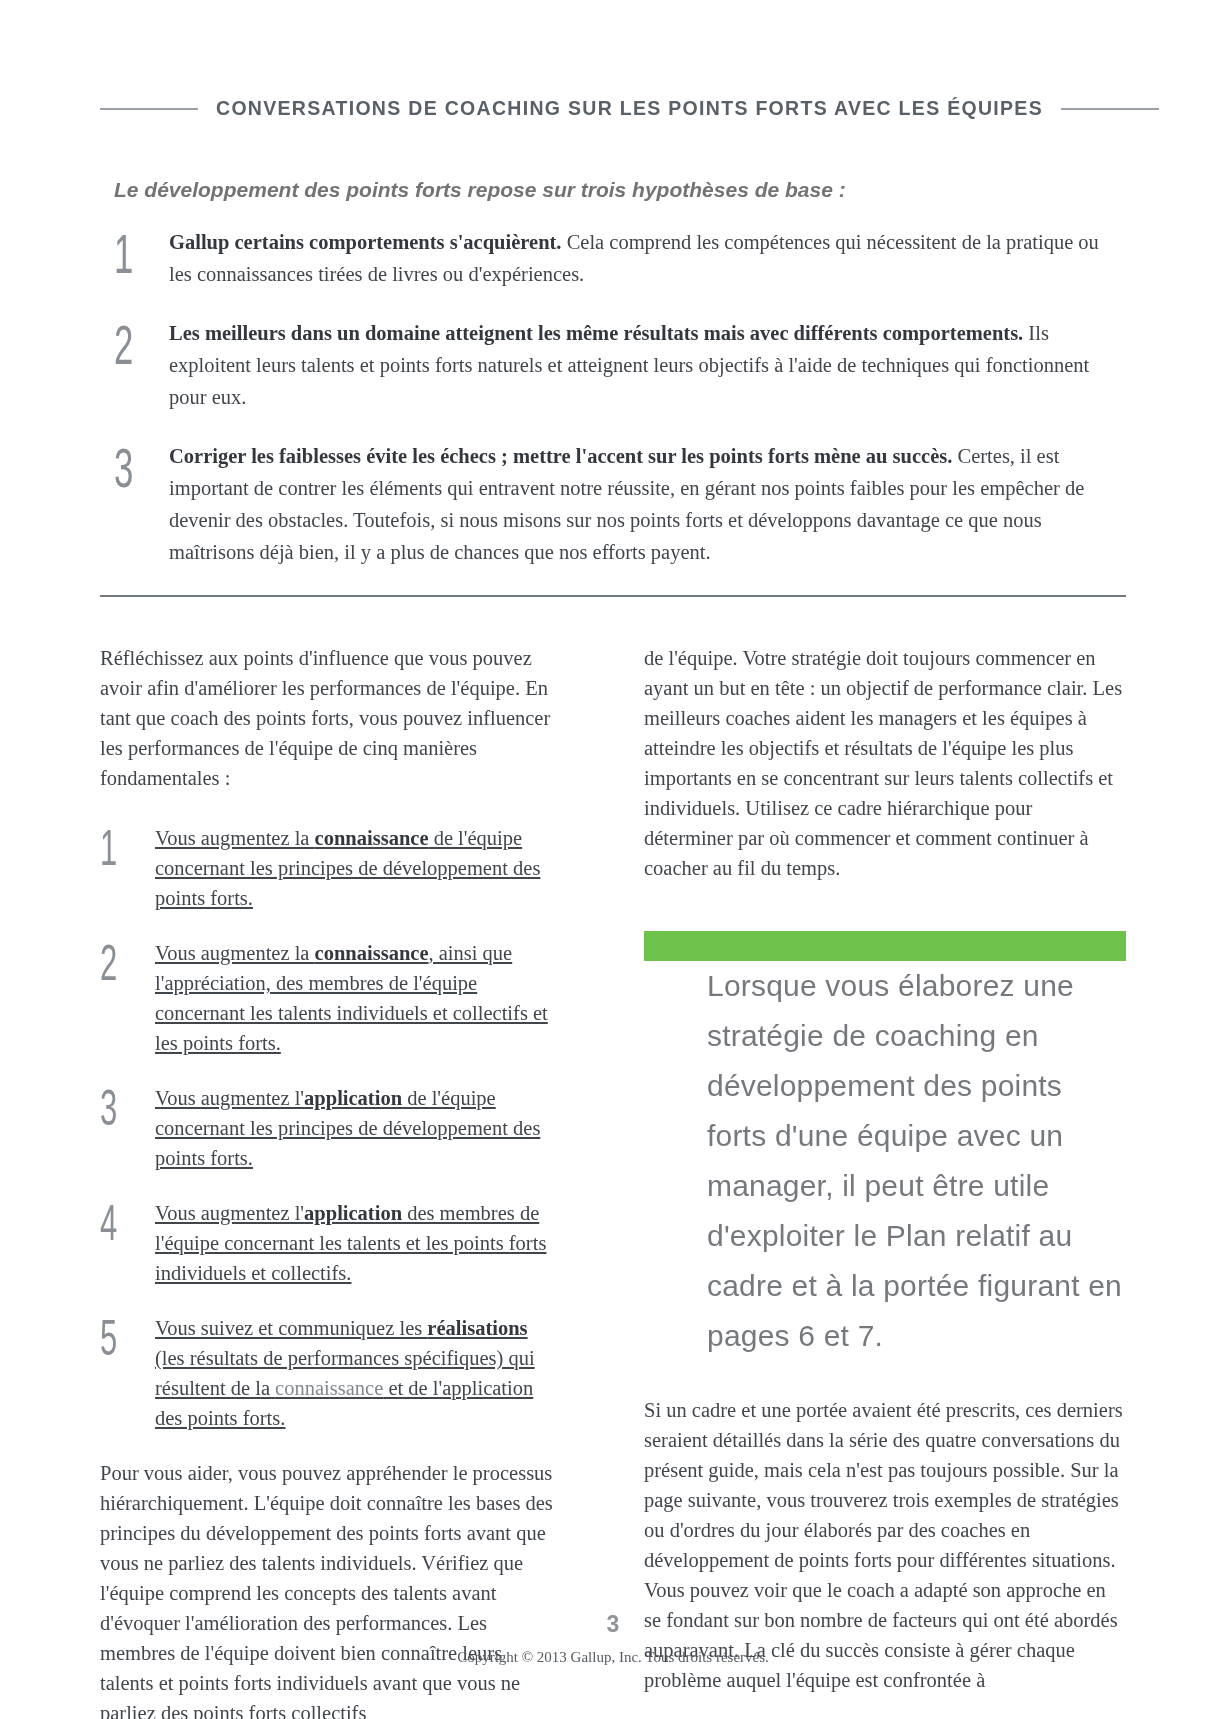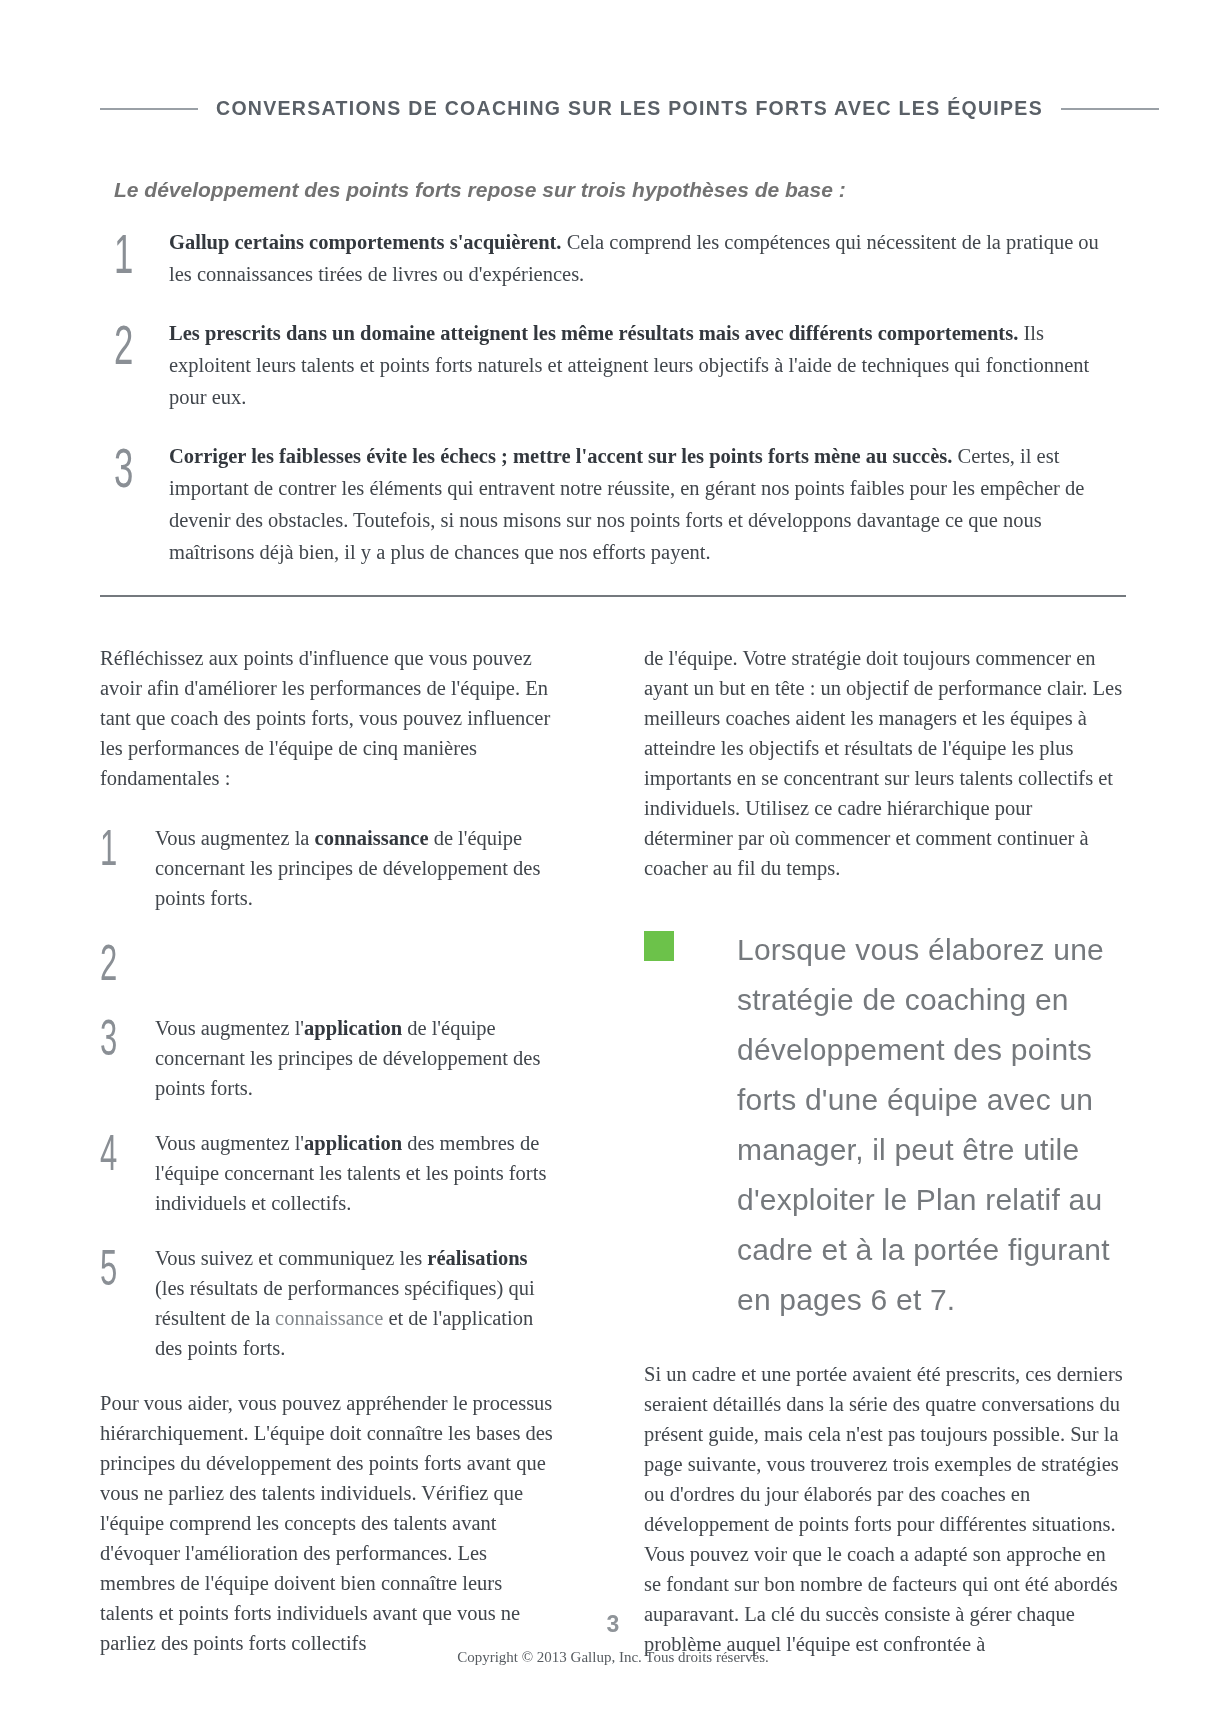--- a/index.html
+++ b/index.html
@@ -48,23 +48,23 @@
   
   .columns{display:flex;margin-top:34px;}
   .col{font-size:20.5px;line-height:30px;}
   .col p{margin:12px 0 28px 0;}
   .col-left{width:458px;margin-right:86px;flex:0 0 auto;}
   .col-right{width:482px;flex:0 0 auto;}
   
   .ways{list-style:none;margin:30px 0 2px 0;padding:0;}
   .ways li{display:flex;margin-bottom:25px;}
   .ways .bignum{flex:0 0 34px;font-size:50px;line-height:50px;margin-right:21px;}
-  .ways .txt{max-width:400px;}
+  .ways .txt{max-width:400px;text-decoration:underline;}
   
-  .pullquote{display:flex;margin:42px 0 34px 0;}
+  .pullquote{display:flex;margin:42px 0 34px 0;flex-direction:column;}
   .green-square{flex:0 0 30px;height:30px;margin-top:6px;}
   .pullquote blockquote{
     margin:0 0 0 63px;
     font-family:"Liberation Sans", sans-serif;
     font-size:30px;line-height:50px;
     color:#75797d;letter-spacing:.2px;
   }
   
   .footer{position:absolute;left:0;bottom:53px;width:100%;text-align:center;}
   .page-num{
@@ -86,41 +86,42 @@
 
   <h2 class="intro-heading">Le développement des points forts repose sur trois hypothèses de base :</h2>
 
   <ol class="assumptions">
     <li>
       <span class="bignum">1</span>
       <div class="txt"><span class="seg-b">Gallup certains comportements s'acquièrent.</span><span> Cela comprend les compétences qui nécessitent de la pratique ou les connaissances tirées de livres ou d'expériences.</span></div>
     </li>
     <li>
       <span class="bignum">2</span>
-      <div class="txt"><span class="seg-b">Les prescrits dans un domaine atteignent les même résultats mais avec différents comportements.</span><span> Ils exploitent leurs talents et points forts naturels et atteignent leurs objectifs à l'aide de techniques qui fonctionnent pour eux.</span></div>
+      <div class="txt"><span class="seg-b">Les meilleurs dans un domaine atteignent les même résultats mais avec différents comportements.</span><span> Ils exploitent leurs talents et points forts naturels et atteignent leurs objectifs à l'aide de techniques qui fonctionnent pour eux.</span></div>
     </li>
     <li>
       <span class="bignum">3</span>
       <div class="txt"><span class="seg-b">Corriger les faiblesses évite les échecs ; mettre l'accent sur les points forts mène au succès.</span><span> Certes, il est important de contrer les éléments qui entravent notre réussite, en gérant nos points faibles pour les empêcher de devenir des obstacles. Toutefois, si nous misons sur nos points forts et développons davantage ce que nous maîtrisons déjà bien, il y a plus de chances que nos efforts payent.</span></div>
     </li>
   </ol>
 
   <hr class="divider">
 
   <div class="columns">
 
     <section class="col col-left">
       <p>Réfléchissez aux points d'influence que vous pouvez avoir afin d'améliorer les performances de l'équipe. En tant que coach des points forts, vous pouvez influencer les performances de l'équipe de cinq manières fondamentales :</p>
       <ol class="ways">
         <li>
           <span class="bignum">1</span>
           <div class="txt"><span>Vous augmentez la </span><span class="seg-b">connaissance</span><span> de l'équipe concernant les principes de développement des points forts.</span></div>
         </li>
         <li>
           <span class="bignum">2</span>
+          <div class="txt"><span>Vous augmentez la </span><span class="seg-b">connaissance</span><span>, ainsi que l'appréciation, des membres de l'équipe concernant les talents individuels et collectifs et les points forts.</span></div>
         </li>
         <li>
           <span class="bignum">3</span>
           <div class="txt"><span>Vous augmentez l'</span><span class="seg-b">application</span><span> de l'équipe concernant les principes de développement des points forts.</span></div>
         </li>
         <li>
           <span class="bignum">4</span>
           <div class="txt"><span>Vous augmentez l'</span><span class="seg-b">application</span><span> des membres de l'équipe concernant les talents et les points forts individuels et collectifs.</span></div>
         </li>
         <li>

